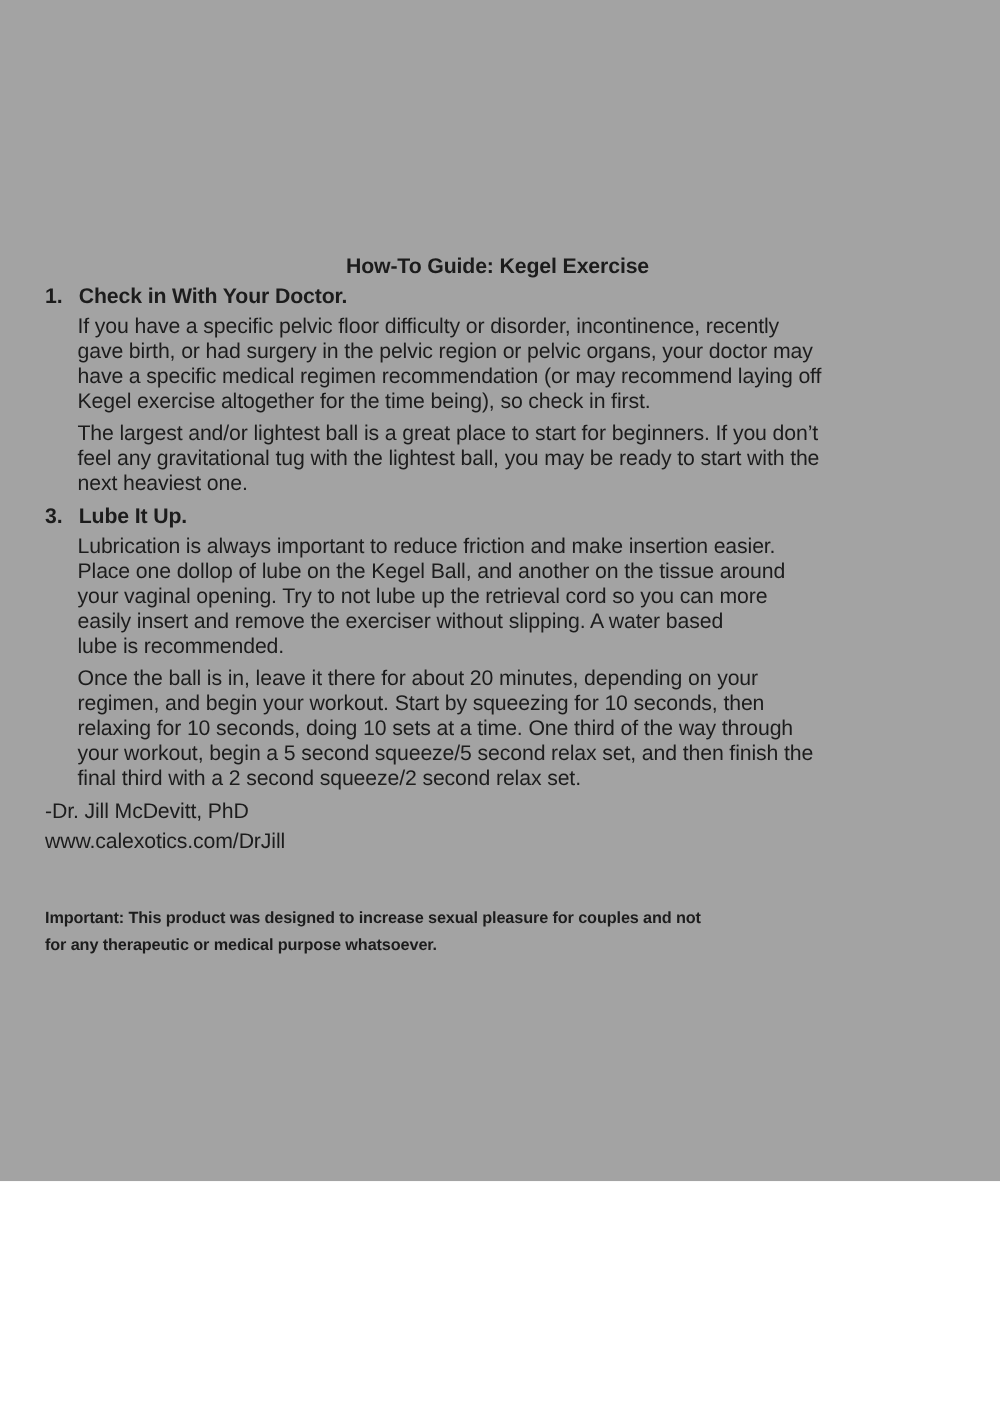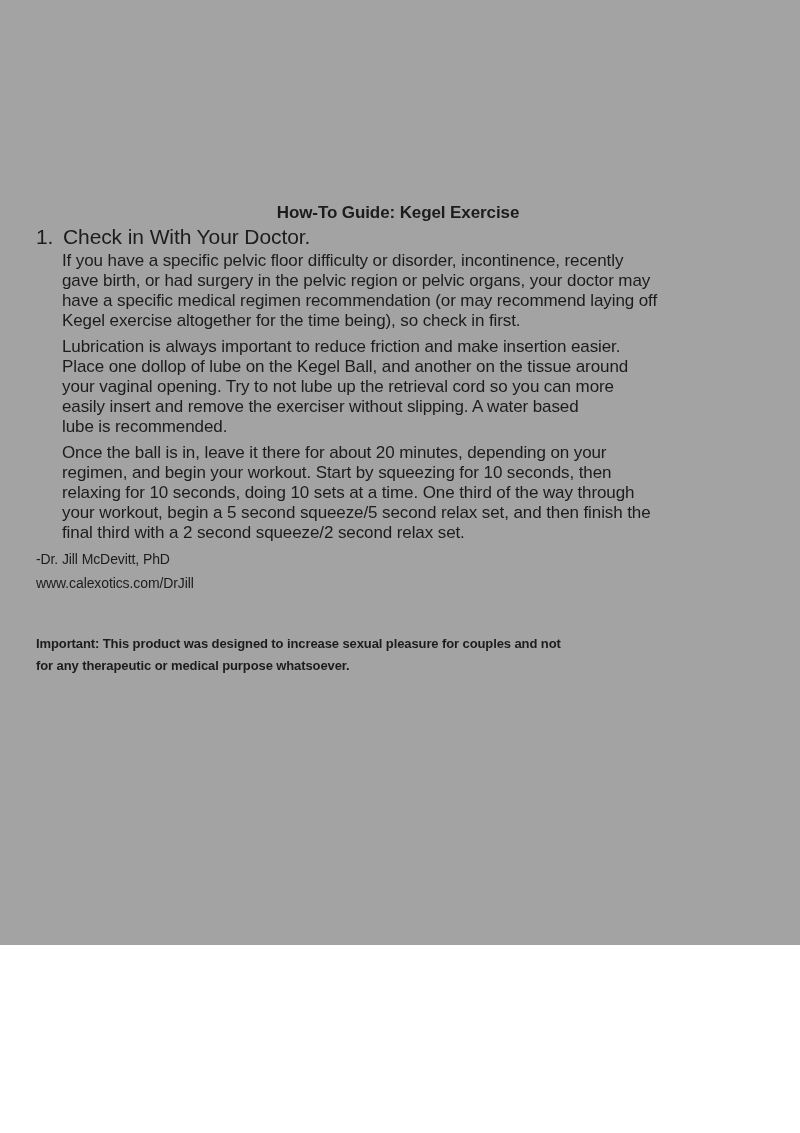--- a/index.html
+++ b/index.html
@@ -30,43 +30,43 @@
     text-align: center;
     line-height: 21px;
     letter-spacing: -0.1px;
   }
   .steps {
     margin: 0;
     padding: 0;
   }
   .step-heading {
     margin-top: 3px;
-    font-size: 21px;
-    font-weight: normal;
+    font-size: 17px;
+    font-weight: bold;
     line-height: 21px;
     letter-spacing: -0.1px;
     white-space: nowrap;
   }
   .step-num {
     display: inline-block;
     width: 27px;
   }
   .step-body {
     margin: 0 0 0 26px;
     padding-top: 4px;
     padding-bottom: 2px;
     font-size: 17px;
     line-height: 20px;
     letter-spacing: -0.1px;
     white-space: pre-line;
   }
   .signature {
     margin: 0;
     padding-top: 2px;
-    font-size: 14px;
+    font-size: 17px;
     line-height: 24px;
     letter-spacing: -0.1px;
     white-space: pre-line;
   }
   .important {
     margin: 0;
     padding-top: 38px;
     font-size: 13px;
     font-weight: bold;
     line-height: 22px;
@@ -86,23 +86,27 @@
 
       <div class="step">
         <div class="step-heading"><span class="step-num">1.</span><span>Check in With Your Doctor.</span></div>
         <p class="step-body">If you have a specific pelvic floor difficulty or disorder, incontinence, recently
 gave birth, or had surgery in the pelvic region or pelvic organs, your doctor may
 have a specific medical regimen recommendation (or may recommend laying off
 Kegel exercise altogether for the time being), so check in first.</p>
       </div>
 
       <div class="step">
+        <p class="step-body">The largest and/or lightest ball is a great place to start for beginners. If you don’t
+feel any gravitational tug with the lightest ball, you may be ready to start with the
+next heaviest one.</p>
       </div>
 
       <div class="step">
+        <div class="step-heading"><span class="step-num">3.</span><span>Lube It Up.</span></div>
         <p class="step-body">Lubrication is always important to reduce friction and make insertion easier.
 Place one dollop of lube on the Kegel Ball, and another on the tissue around
 your vaginal opening. Try to not lube up the retrieval cord so you can more
 easily insert and remove the exerciser without slipping. A water based
 lube is recommended.</p>
       </div>
 
 
       <div class="step">
         <p class="step-body">Once the ball is in, leave it there for about 20 minutes, depending on your

